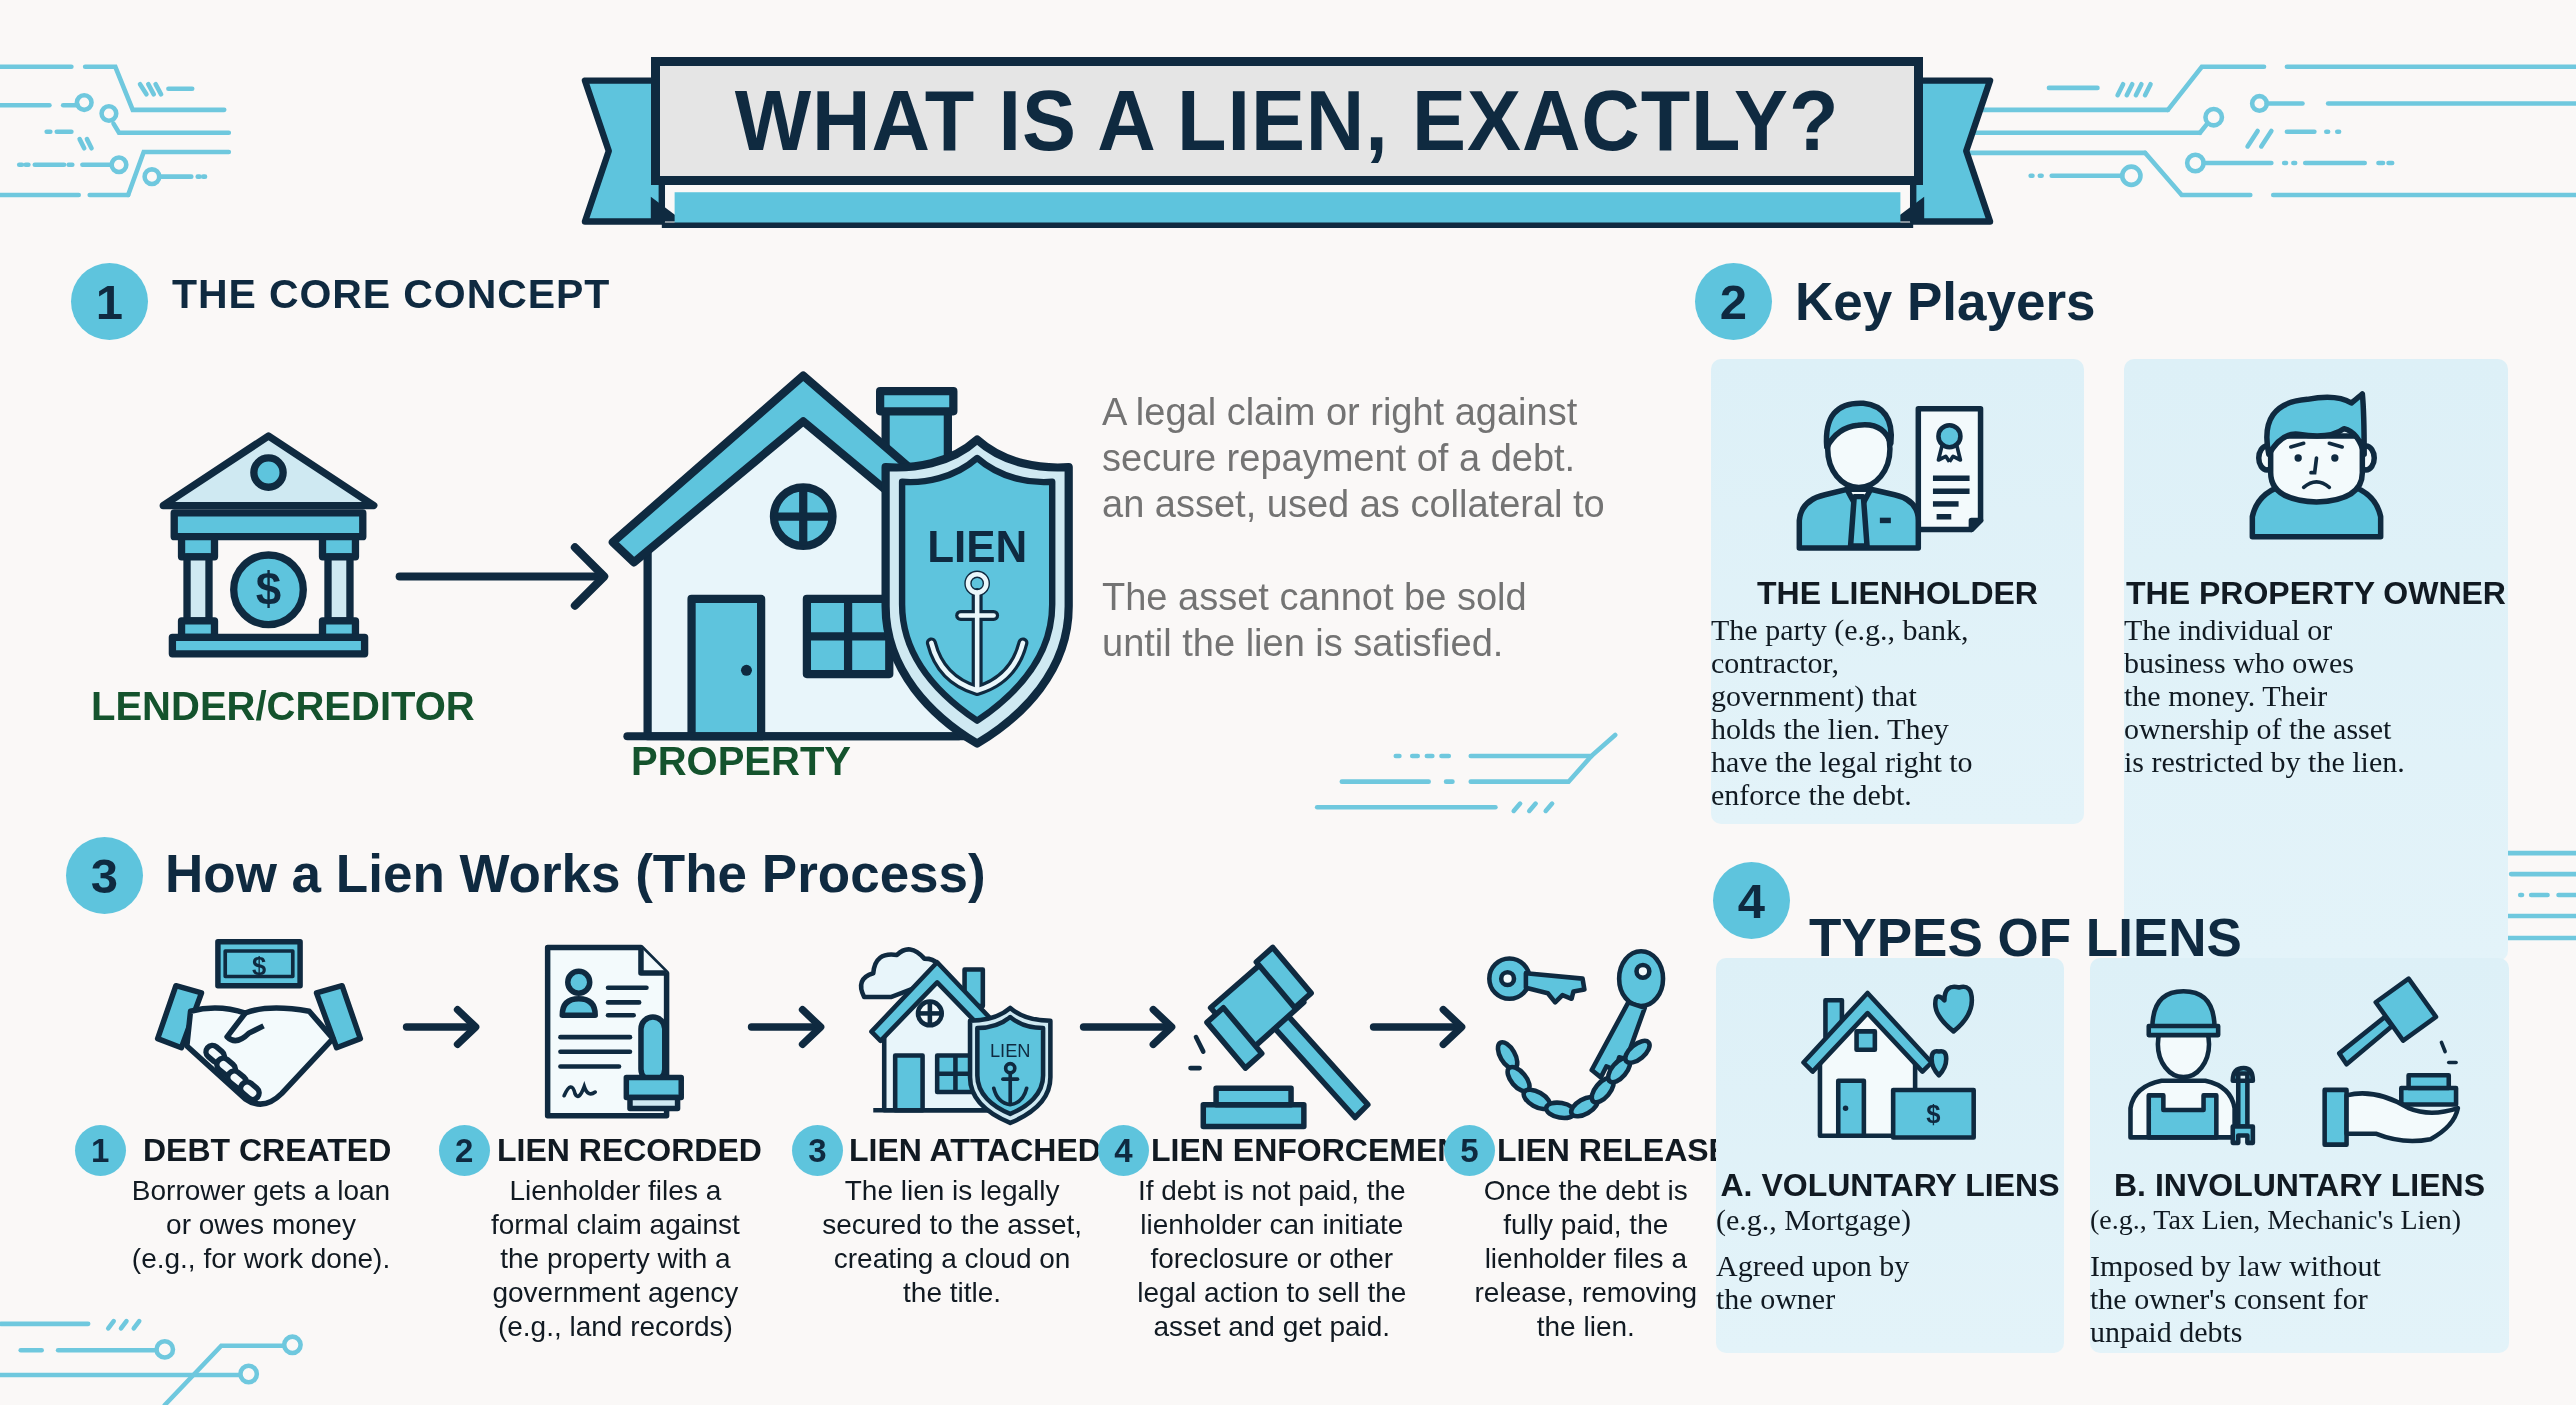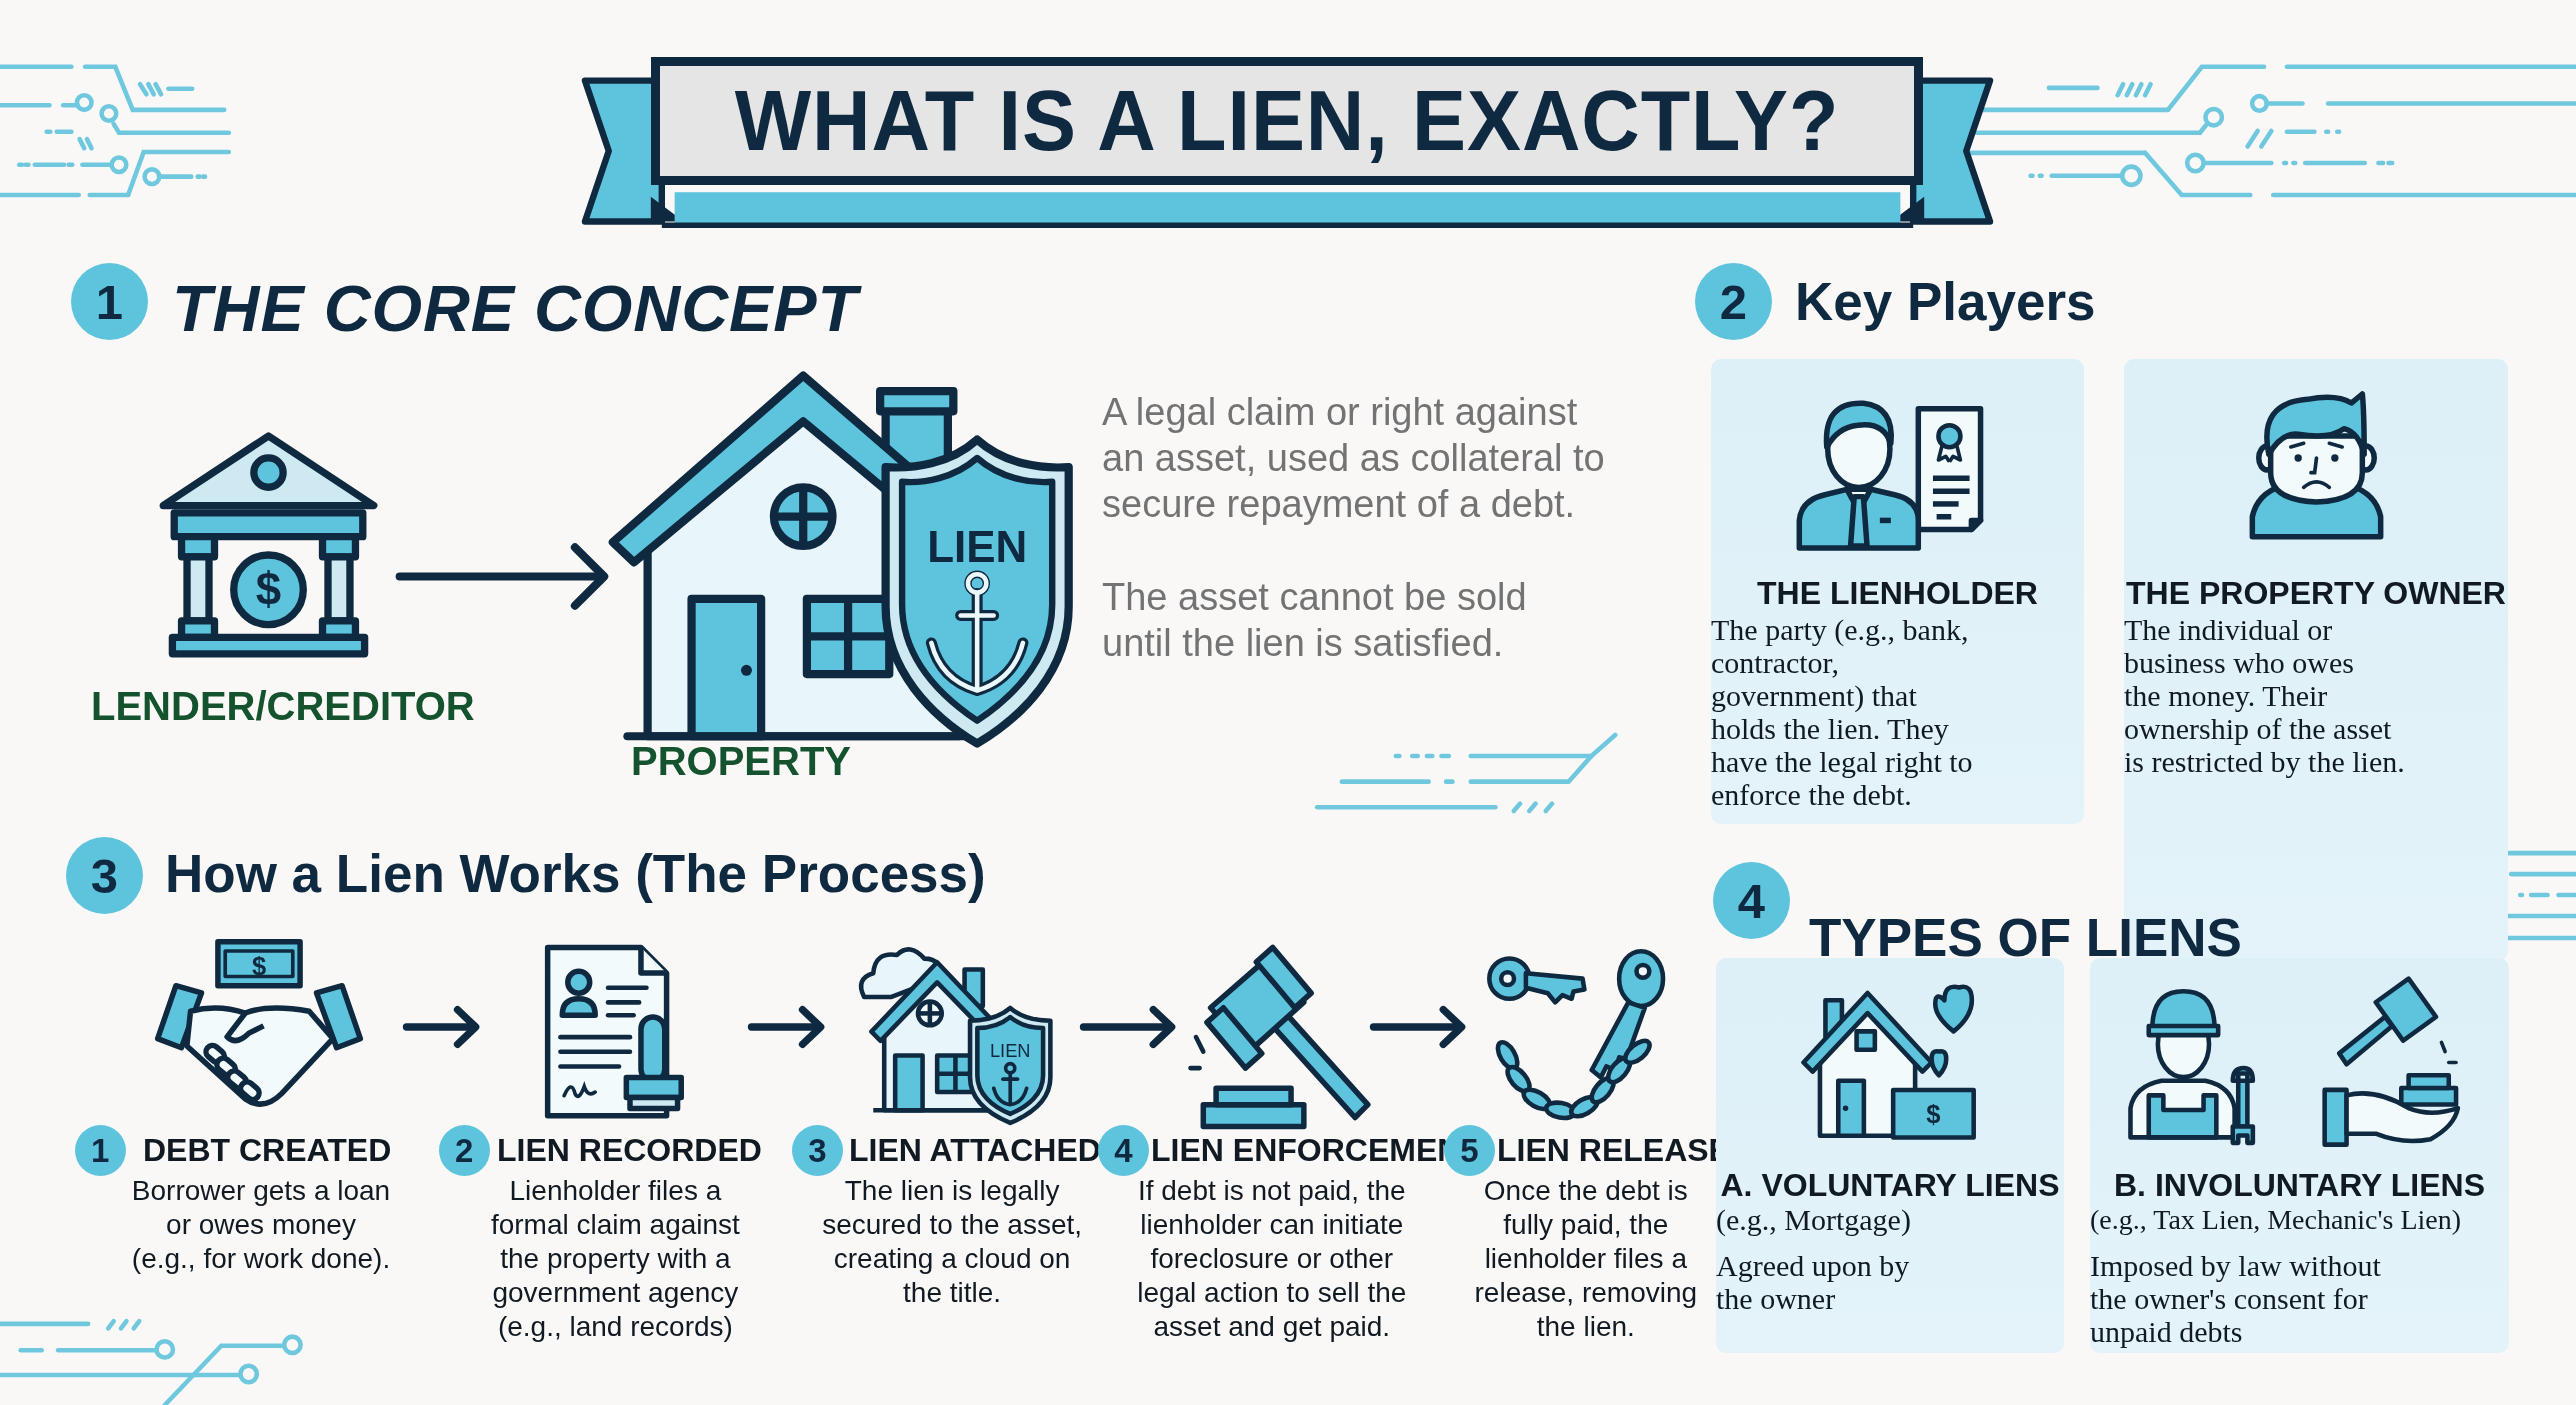--- a/index.html
+++ b/index.html
@@ -199,21 +199,21 @@
   <polygon points="1476,155 1440,182 1476,182" fill="#0f2a40"></polygon>
 
   <rect x="110" y="150" width="1340" height="36" fill="#5ec4dd"></rect>
   <line x1="96" y1="186" x2="1464" y2="186" stroke="#0f2a40" stroke-width="6"></line>
 </svg>
 <div class="abs banner-box">
   <div class="banner-title">WHAT IS A LIEN, EXACTLY?</div>
 </div>
 
 <div class="abs badge" style="left:71px;top:263px;">1</div>
-<div class="abs sec-title" style="left:172px;top:271px;font-size:65px;letter-spacing:0.9px;font-style:italic;">THE CORE CONCEPT</div>
+<div class="abs sec-title" style="left:172px;top:271px;font-size:41px;letter-spacing:0.9px;">THE CORE CONCEPT</div>
 
 <svg class="deco" width="229" height="238" style="left:154px;top:425px" viewBox="0 0 250 260">
   <g stroke="#0f2a40" stroke-width="8" stroke-linejoin="round">
     <polygon points="125,12 240,88 10,88" fill="#cfe9f2"></polygon>
     <circle cx="125" cy="52" r="16" fill="#5ec4dd"></circle>
     <rect x="22" y="96" width="206" height="26" fill="#5ec4dd"></rect>
     <rect x="30" y="122" width="36" height="22" fill="#5ec4dd"></rect>
     <rect x="184" y="122" width="36" height="22" fill="#5ec4dd"></rect>
     <rect x="36" y="144" width="24" height="70" fill="#cfe9f2"></rect>
     <rect x="190" y="144" width="24" height="70" fill="#cfe9f2"></rect>
@@ -266,22 +266,22 @@
       <line x1="382" y1="280" x2="418" y2="280"></line>
       <path d="M350,310 Q360,350 400,362 Q440,350 450,310"></path>
     </g>
   </g>
   <text x="400" y="222" font-family="Liberation Sans, sans-serif" font-weight="700" font-size="48" text-anchor="middle" fill="#0f2a40">LIEN</text>
 </svg>
 <div class="abs label-bold" style="left:631px;top:739px;width:366px;font-size:40px;">PROPERTY</div>
 
 <div class="abs body-text" style="left:1102px;top:389px;">
   <div>A legal claim or right against</div>
+  <div>secure repayment of a debt.</div>
   <div>an asset, used as collateral to</div>
-  <div>secure repayment of a debt.</div>
 </div>
 <div class="abs body-text" style="left:1102px;top:574px;">
   <div>The asset cannot be sold</div>
   <div>until the lien is satisfied.</div>
 </div>
 
 <div class="abs badge" style="left:1695px;top:263px;">2</div>
 <div class="abs sec-title" style="left:1795px;top:271px;font-size:53px;">Key Players</div>
 
 <div class="abs card" style="left:1711px;top:359px;width:373px;height:465px;">

